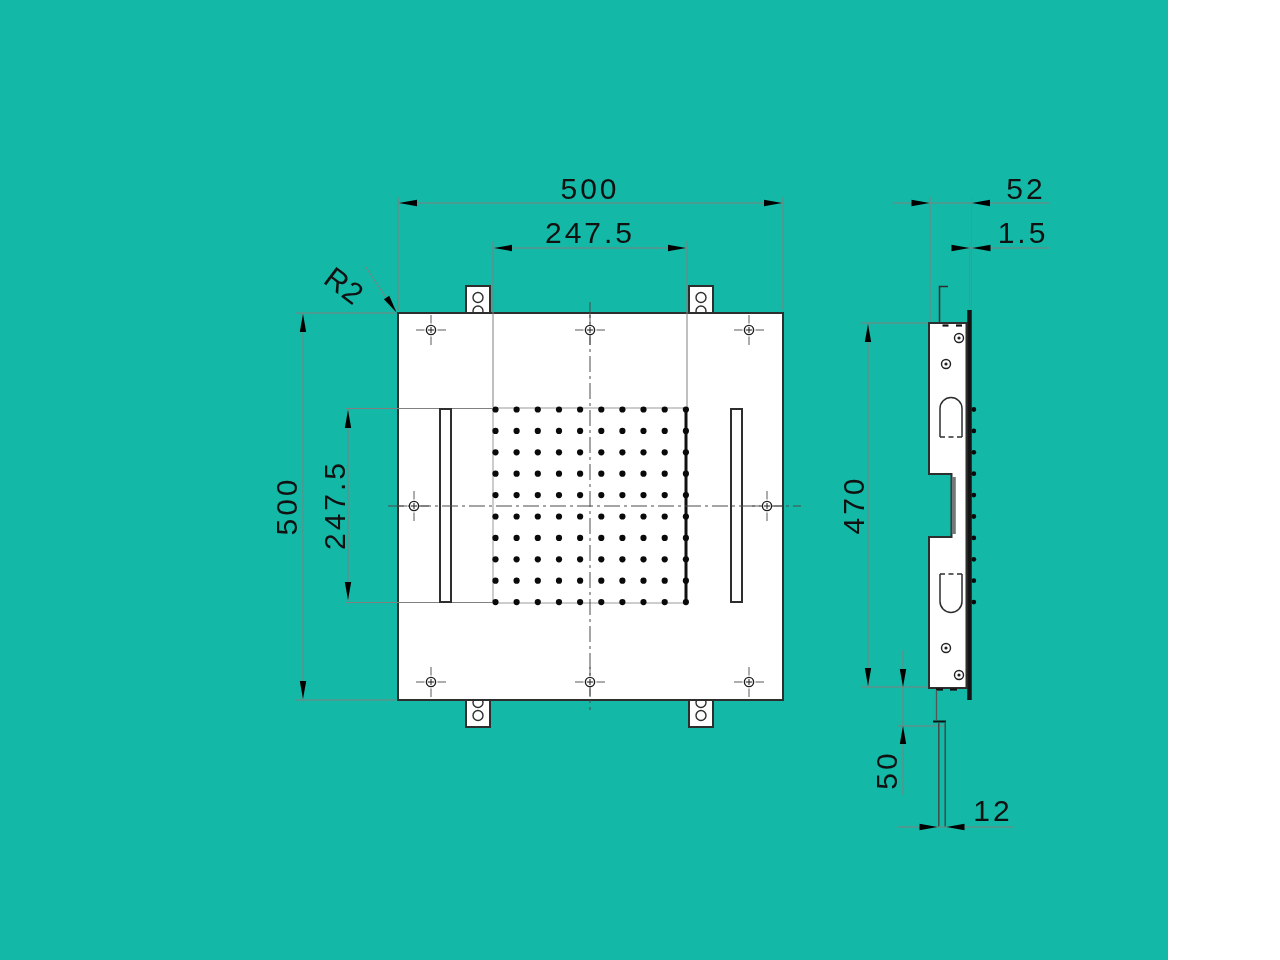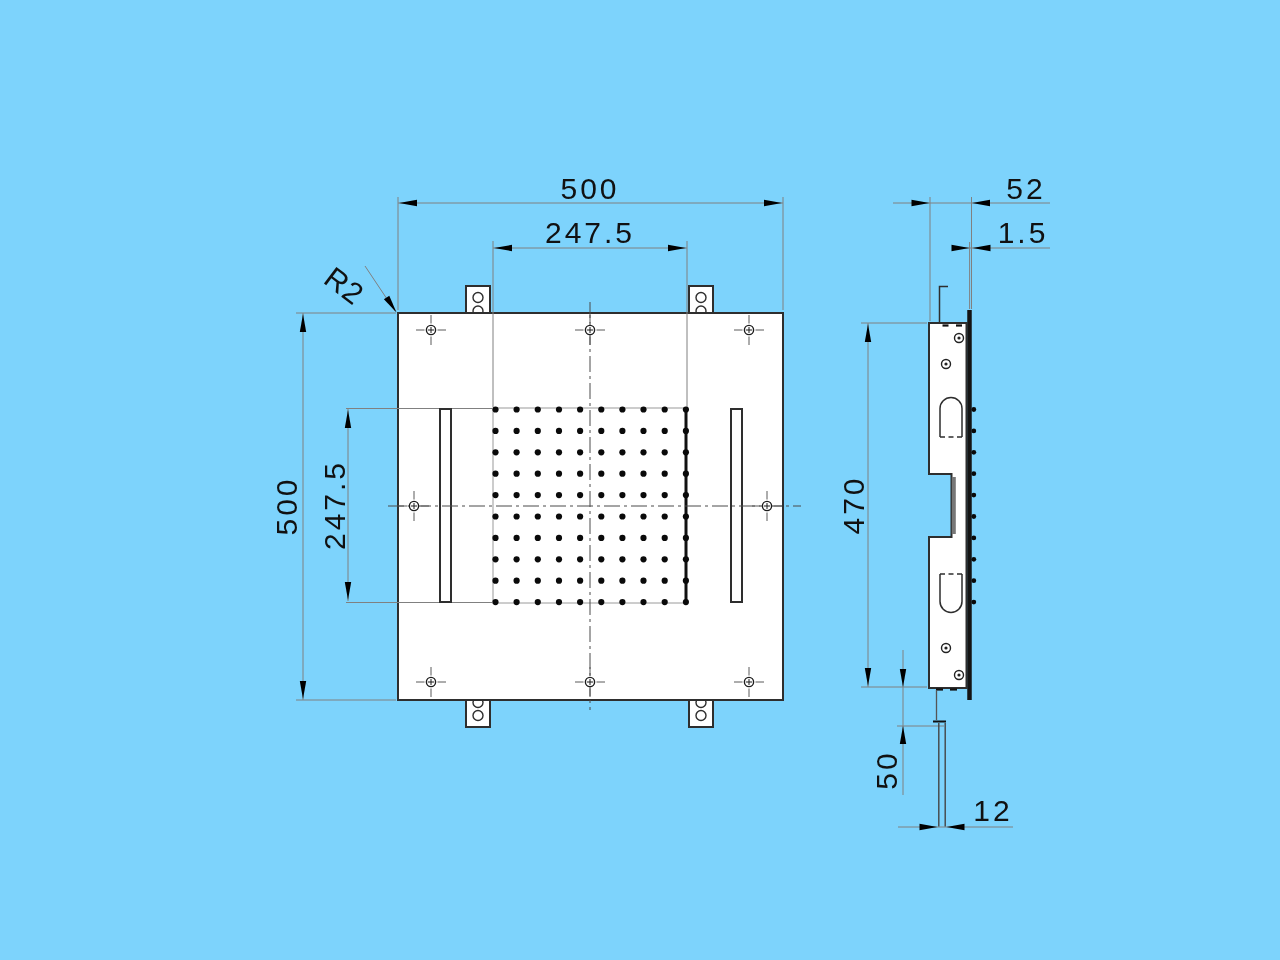--- a/index.html
+++ b/index.html
@@ -1,16 +1,16 @@
 <!DOCTYPE html>
 <html><head>
 <meta charset="utf-8">
 <style>
   html,body{margin:0;padding:0;background:#ffffff;}
-  .stage{width:1280px;height:960px;position:relative;background:#7dd3fc;overflow:hidden;}
+  .stage{width:1168px;height:960px;position:relative;background:#14b8a6;overflow:hidden;}
   svg{display:block;}
   .dim-text{
     font-family:"Liberation Sans", sans-serif;
     font-size:30px;
     letter-spacing:3px;
     fill:#111;
   }
   .outline{stroke:#2e2e2e;stroke-width:2;fill:#fff;}
   .thin{stroke:#808080;stroke-width:1;fill:none;}
   .arrow{fill:#000;stroke:none;}

